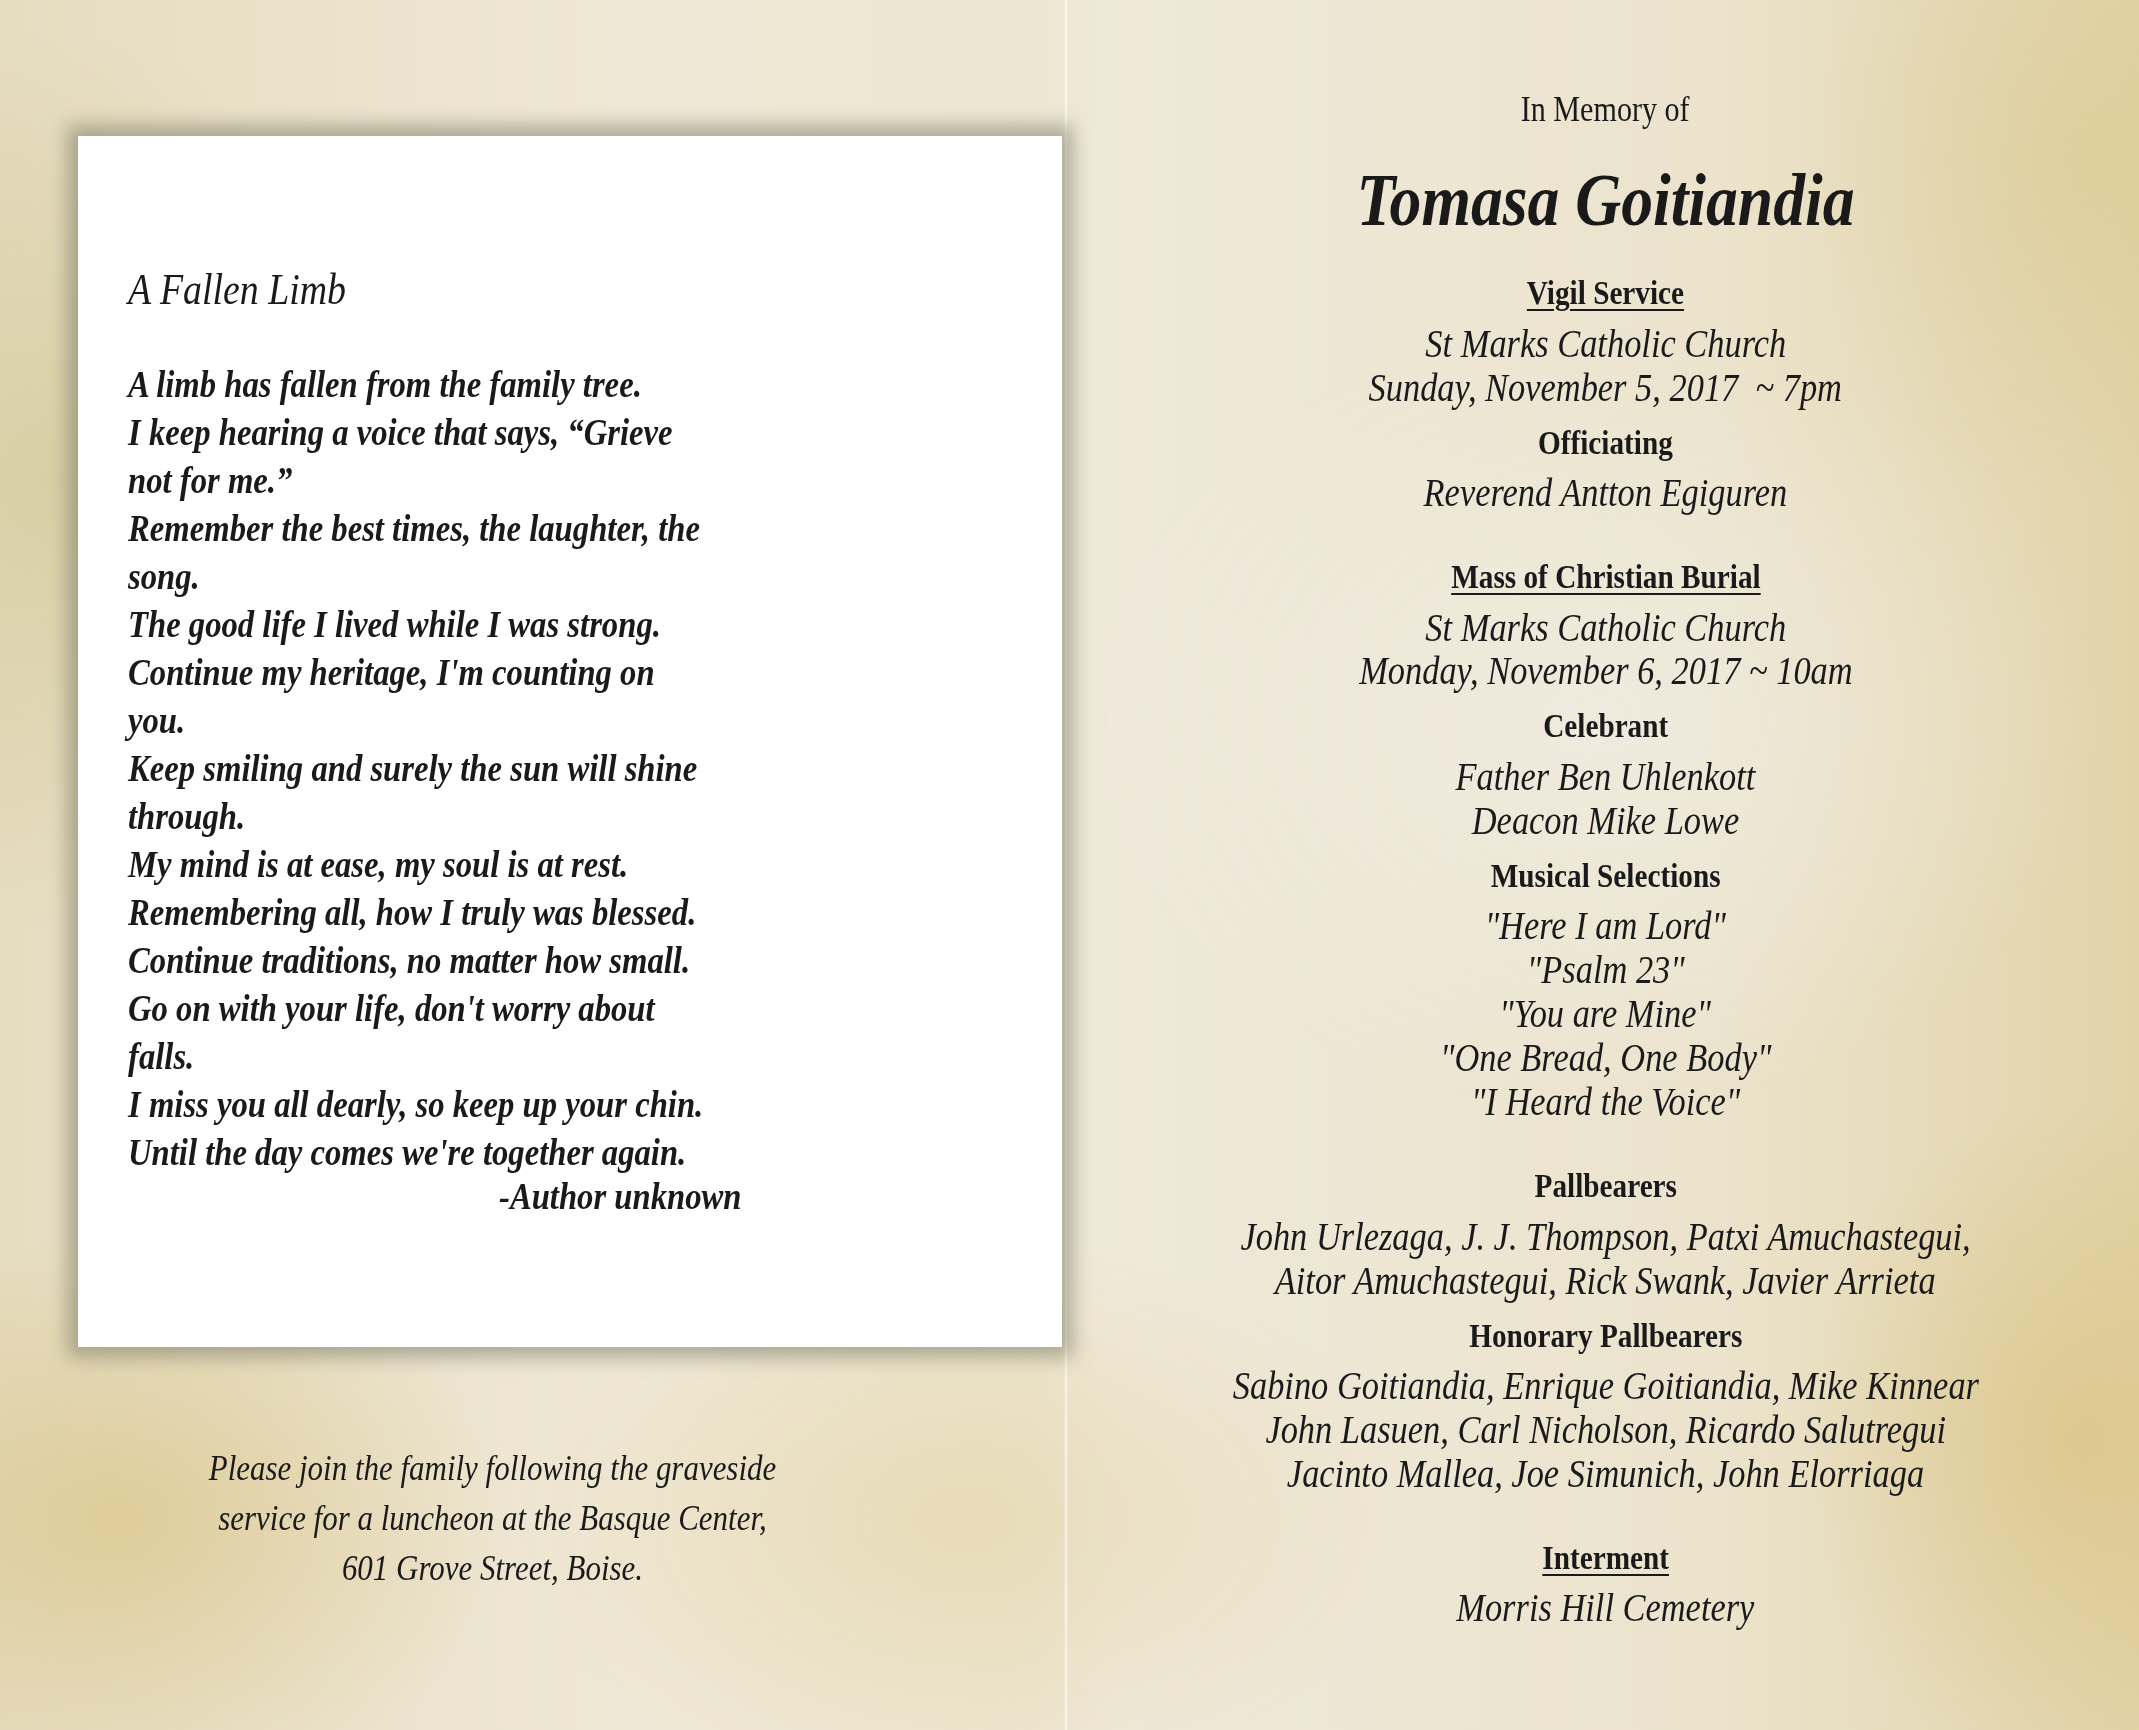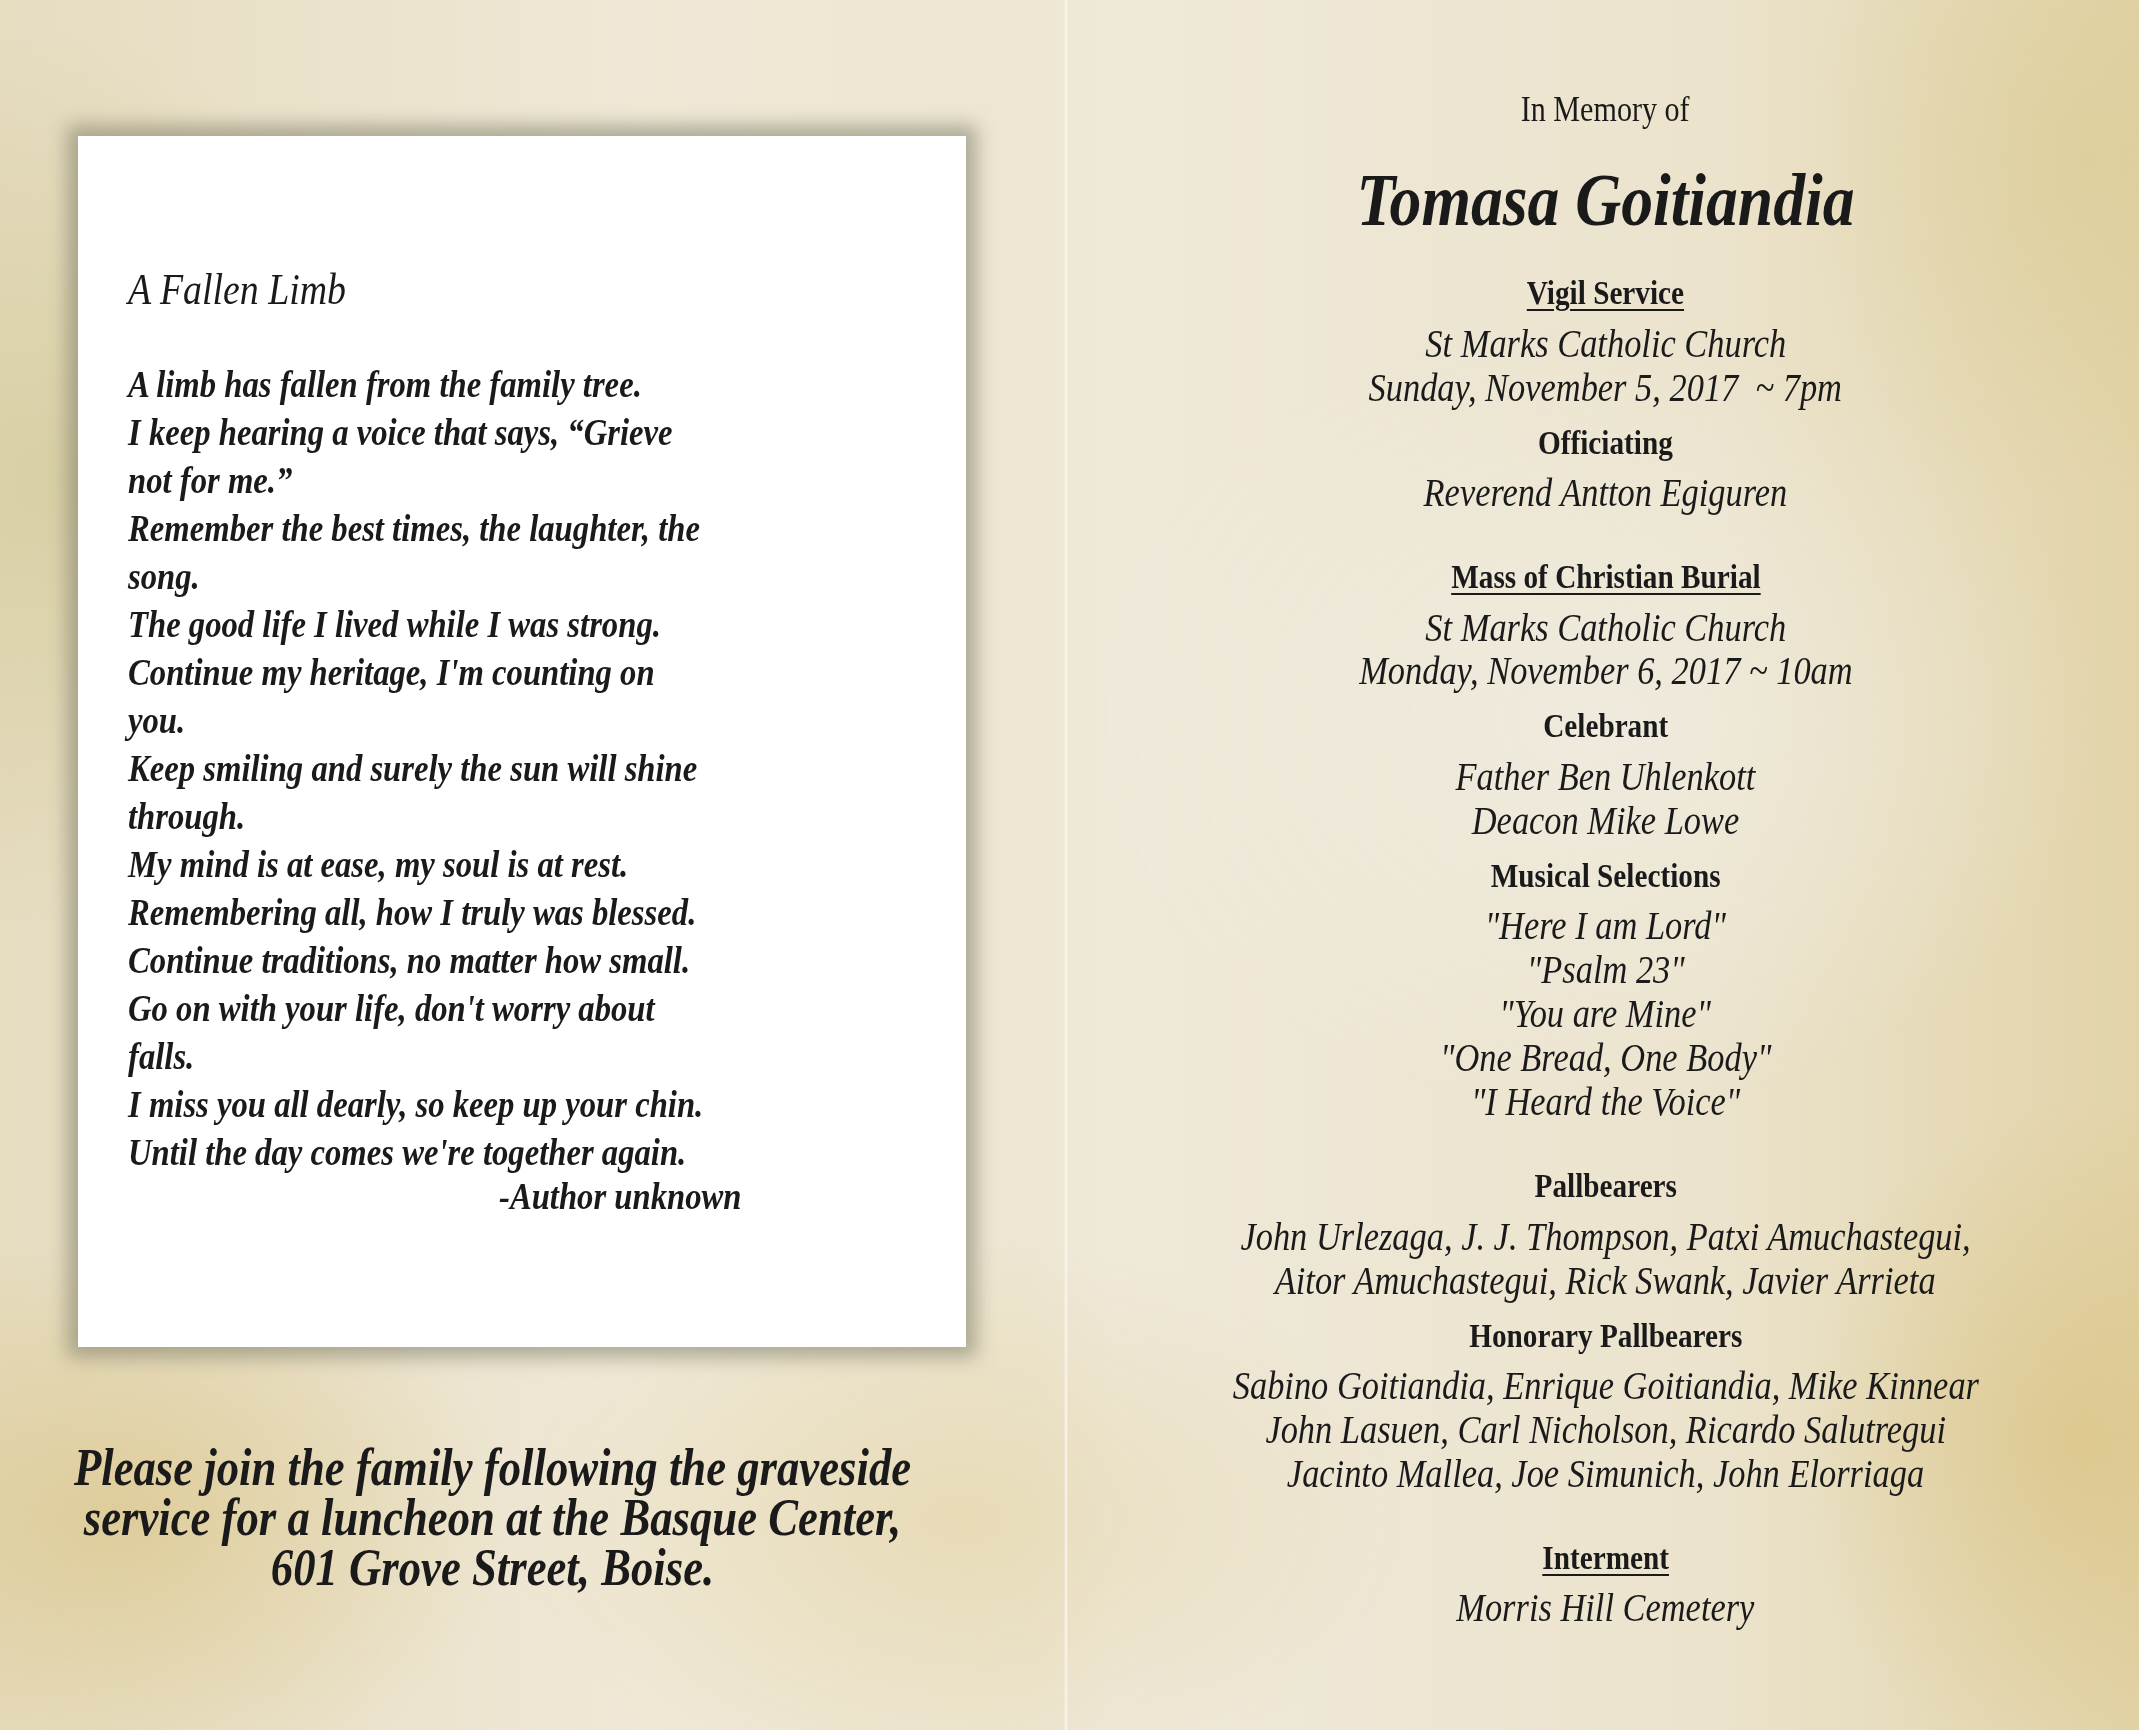--- a/index.html
+++ b/index.html
@@ -14,21 +14,21 @@
       radial-gradient(ellipse 400px 480px at 2078px 160px, rgba(215,200,140,0.45), rgba(215,200,140,0) 70%),
       radial-gradient(ellipse 640px 400px at 959px 1519px, rgba(225,205,150,0.45), rgba(225,205,150,0) 70%),
       radial-gradient(ellipse 719px 560px at 1599px 719px, rgba(240,236,225,0.8), rgba(240,236,225,0) 70%),
       linear-gradient(90deg, #e6dcc0 0%, #efe8d6 30%, #ede6d2 48%, #efe9da 52%, #ebe3cc 80%, #e2d3a8 100%);
   }
   .fold {
     position: absolute; left: 1064px; top: 0; width: 4px; height: 1731px;
     background: linear-gradient(90deg, rgba(255,255,255,0) 0%, rgba(250,248,242,0.95) 50%, rgba(255,255,255,0) 100%);
   }
   .card {
-    position: absolute; left: 78px; top: 136px; width: 888px; height: 1211px;
+    position: absolute; left: 78px; top: 136px; width: 984px; height: 1211px;
     background: #ffffff;
     box-shadow: 0 0 17.6px 11.2px rgba(120,120,100,0.55);
     font-family: Liberation Serif, serif;
   }
   .poem-title {
     position: absolute; left: 50px; top: 128px;
     font-size: 44px; font-style: italic; font-weight: normal;
     transform: scaleX(0.86); transform-origin: left center;
     white-space: nowrap;
   }
@@ -39,21 +39,21 @@
     transform: scaleX(0.86); transform-origin: left top;
   }
   .poem-line { display: block; white-space: nowrap; }
   .poem-author {
     position: absolute; left: 421px; top: 1038px;
     font-size: 38px; font-style: italic; font-weight: bold;
     transform: scaleX(0.86); transform-origin: left top; white-space: nowrap;
   }
   .luncheon {
     position: absolute; left: 0; top: 1443px; width: 985px; text-align: center;
-    font-size: 52px; font-style: italic; font-weight: bold; line-height: 50px;
+    font-size: 36px; font-style: italic; font-weight: normal; line-height: 50px;
   }
   .luncheon span { display: block; transform: scaleX(0.86); white-space: nowrap; }
 
   .right {
     position: absolute; left: 1071px; top: 0; width: 1069px; text-align: center;
   }
   .rp { position: absolute; left: 0; width: 1069px; text-align: center; white-space: nowrap; }
   .cond { display: inline-block; transform: scaleX(0.86); }
   .h-memory { font-size: 35px; font-weight: normal; }
   .h-name { font-size: 74px; font-weight: bold; font-style: italic; }

